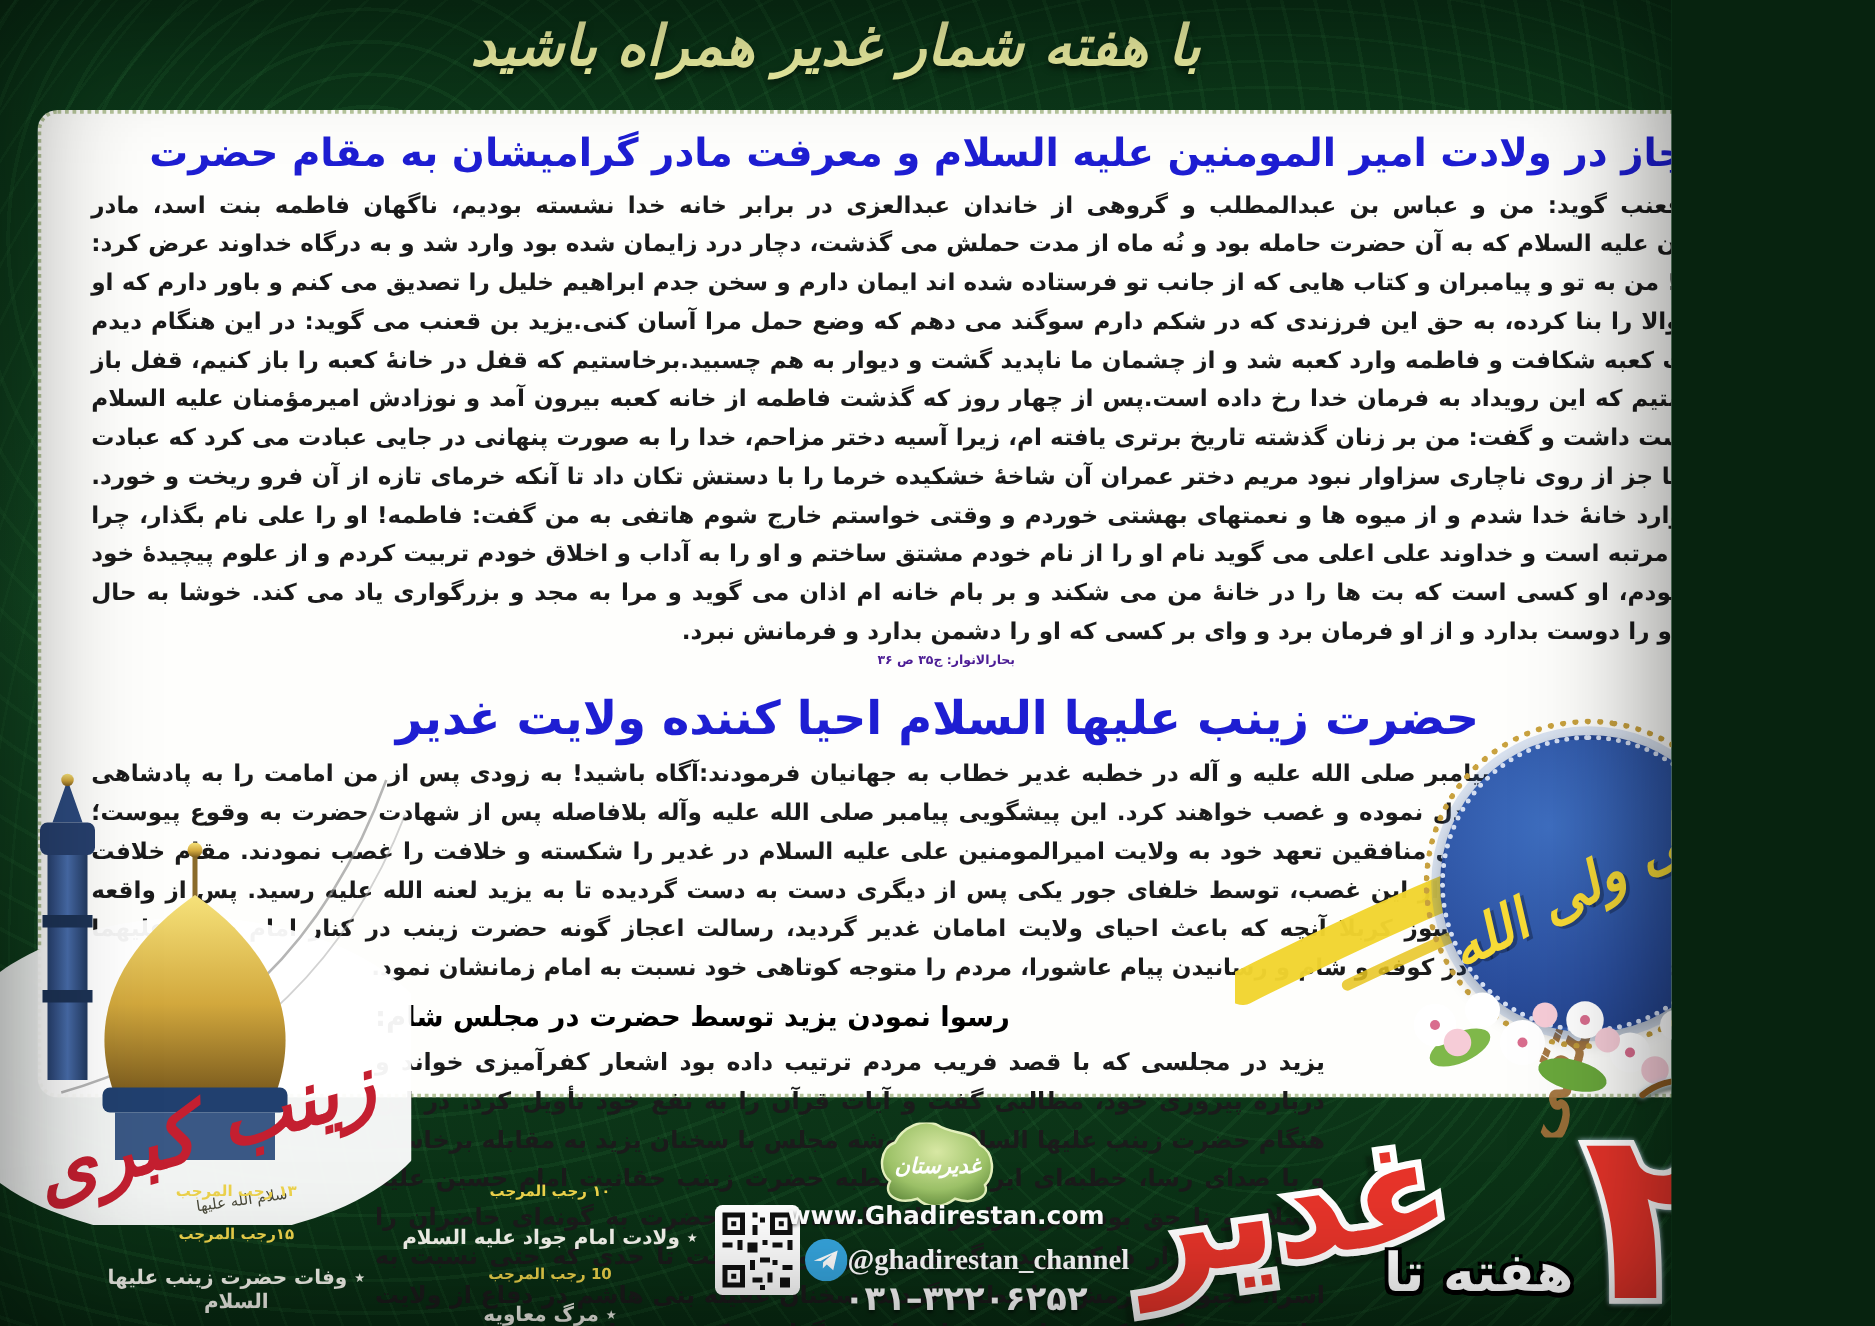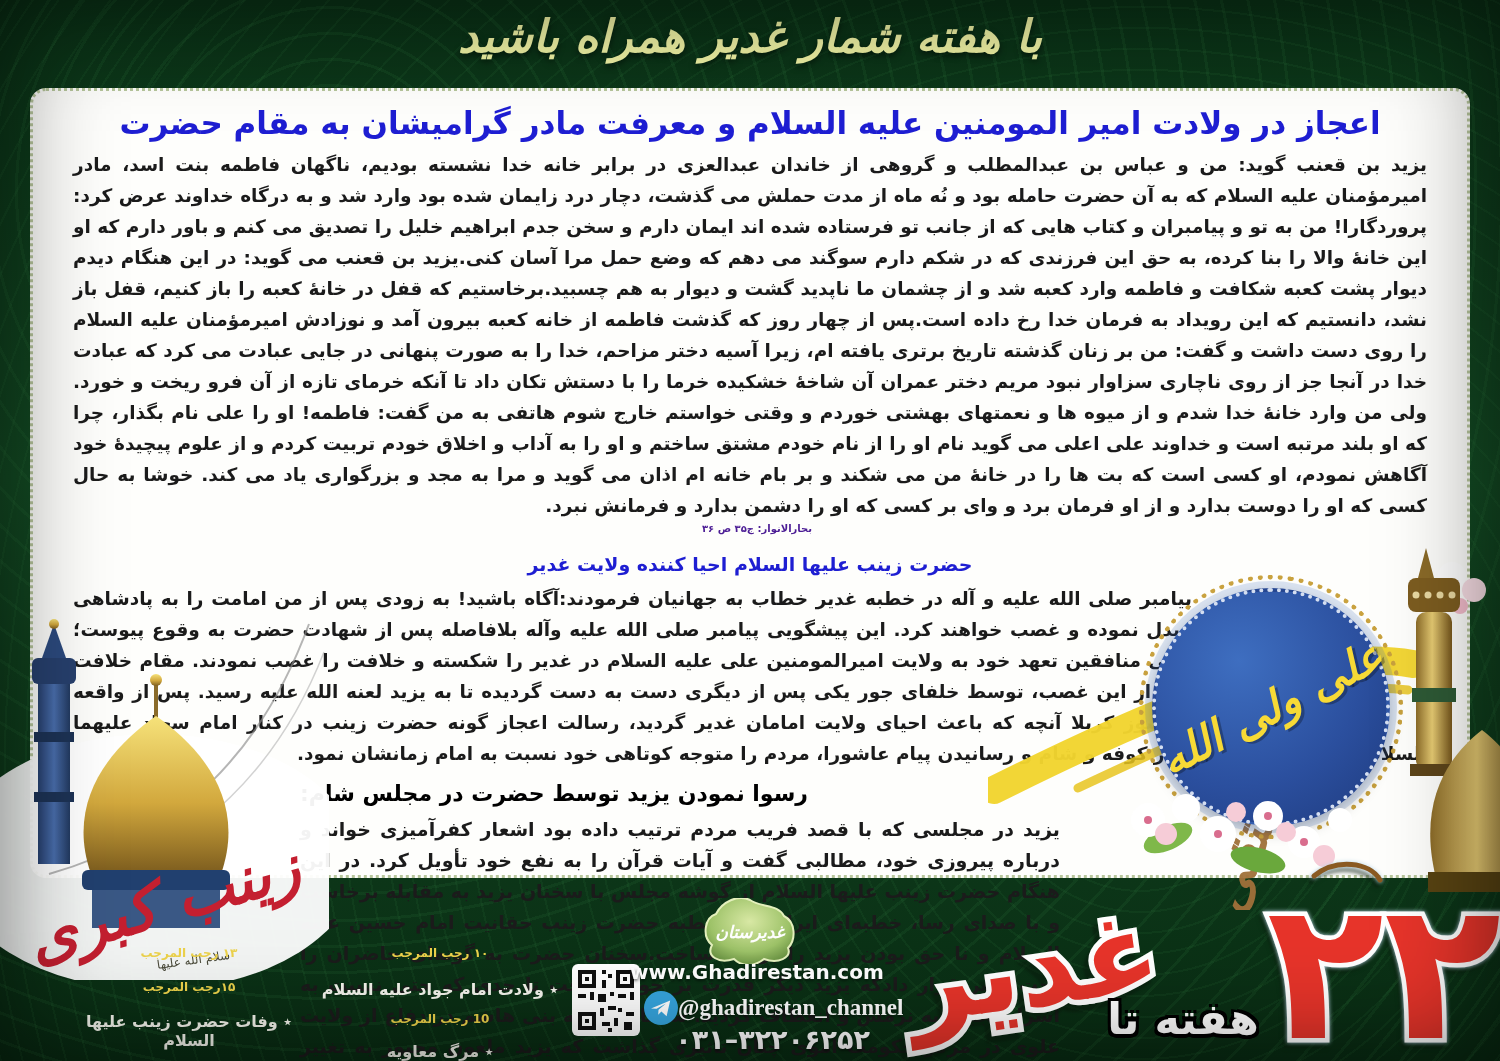--- a/index.html
+++ b/index.html
@@ -1,17 +1,17 @@
 <!DOCTYPE html>
 <html lang="fa"><head>
 <meta charset="utf-8">
 <style>
   html,body{margin:0;padding:0;background:#07230f;}
   .poster{
-    position:relative;width:1500px;height:1061px;overflow:hidden;
+    position:relative;width:1337px;height:1061px;overflow:hidden;
     font-family:"DejaVu Sans",sans-serif;
     background-color:#0e3a1c;
     background-image:
       radial-gradient(ellipse 950px 520px at 50% 42%, rgba(48,122,62,.30), rgba(0,0,0,0) 72%),
       repeating-radial-gradient(circle at 22% 18%, rgba(52,132,68,.13) 0 3px, rgba(0,0,0,0) 3px 26px),
       repeating-radial-gradient(circle at 76% 72%, rgba(52,132,68,.11) 0 2px, rgba(0,0,0,0) 2px 21px),
       linear-gradient(180deg,#0a3116,#134a23 45%,#092c13);
   }
   .poster::after{content:"";position:absolute;inset:0;box-shadow:inset 0 0 110px rgba(0,0,0,.55);pointer-events:none;z-index:40;}
 
@@ -20,21 +20,21 @@
     font-size:45px;font-weight:bold;font-style:italic;color:#eff2a4;
     text-shadow:0 3px 6px rgba(0,0,0,.5);
   }
 
   .card{
     position:absolute;left:30px;top:88px;width:1440px;height:790px;box-sizing:border-box;
     background:#fefefc;border:3px dotted #b7c69c;border-radius:16px;
     padding:8px 40px 0 40px;direction:rtl;z-index:1;
   }
   .h-blue{color:#1e1ed2;text-align:center;font-size:31px;font-weight:bold;margin:6px 0 8px;}
-  .h-blue2{color:#1e1ed2;text-align:center;font-size:19px;font-weight:bold;margin:8px 0 8px;}
+  .h-blue2{color:#1e1ed2;text-align:center;font-size:37px;font-weight:bold;margin:8px 0 8px;}
   .body-txt{font-size:18.5px;line-height:31px;color:#1b1b1b;text-align:justify;margin:0;font-weight:bold;}
   .src{color:#4c1d95;font-size:10px;font-weight:bold;text-align:center;margin:2px 0 0;padding-left:14px;height:22px;}
   .wrap-spacer{float:right;width:235px;height:42px;margin-top:88px;}
   .h-red{color:#000000;text-align:left;font-size:22px;font-weight:bold;margin:12px 367px 8px 227px;}
   .body-narrow{margin:0 367px 0 227px;font-size:19px;}
 
   .left-art{position:absolute;left:-6px;top:612px;z-index:4;}
   .ribbon-svg{position:absolute;left:988px;top:638px;z-index:2;}
   .emblem{position:absolute;left:1152px;top:588px;width:238px;height:238px;z-index:3;}
   .emblem .gold-ring{position:absolute;inset:-13px;border-radius:50%;border:5px dotted #c9a23f;transform:rotate(9deg);}

